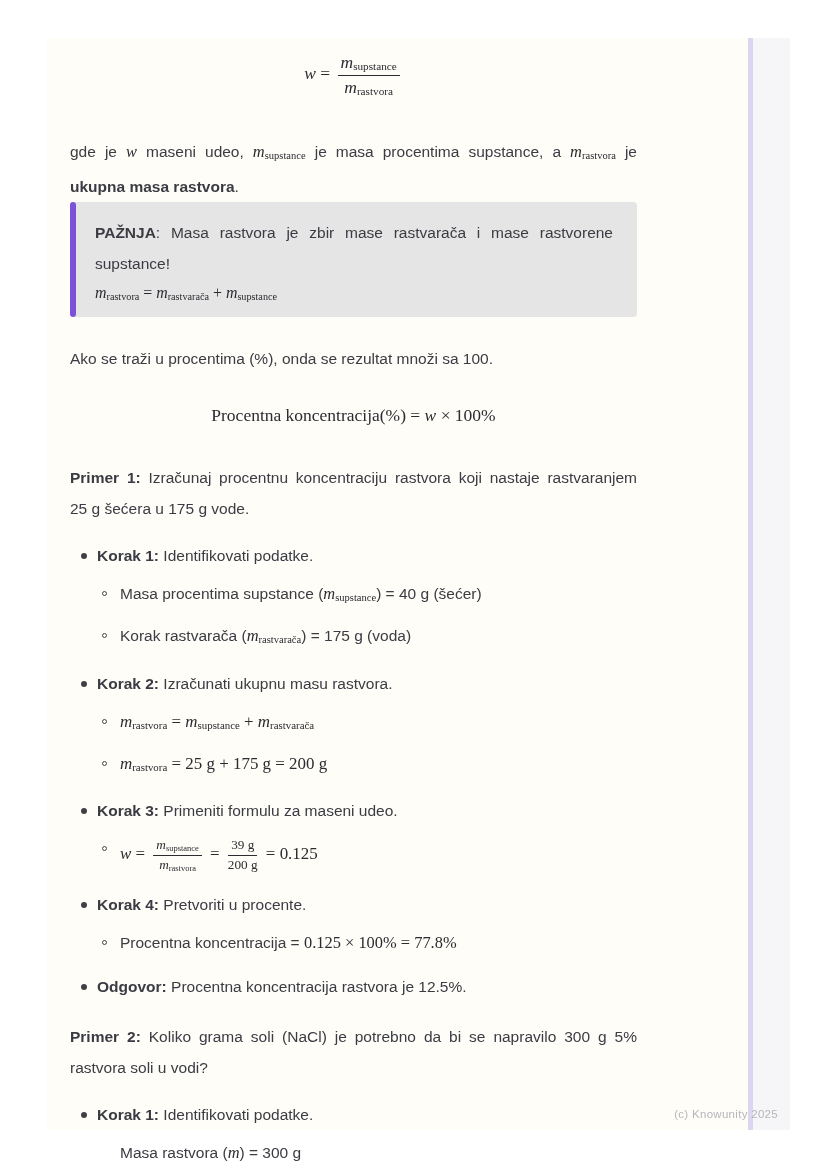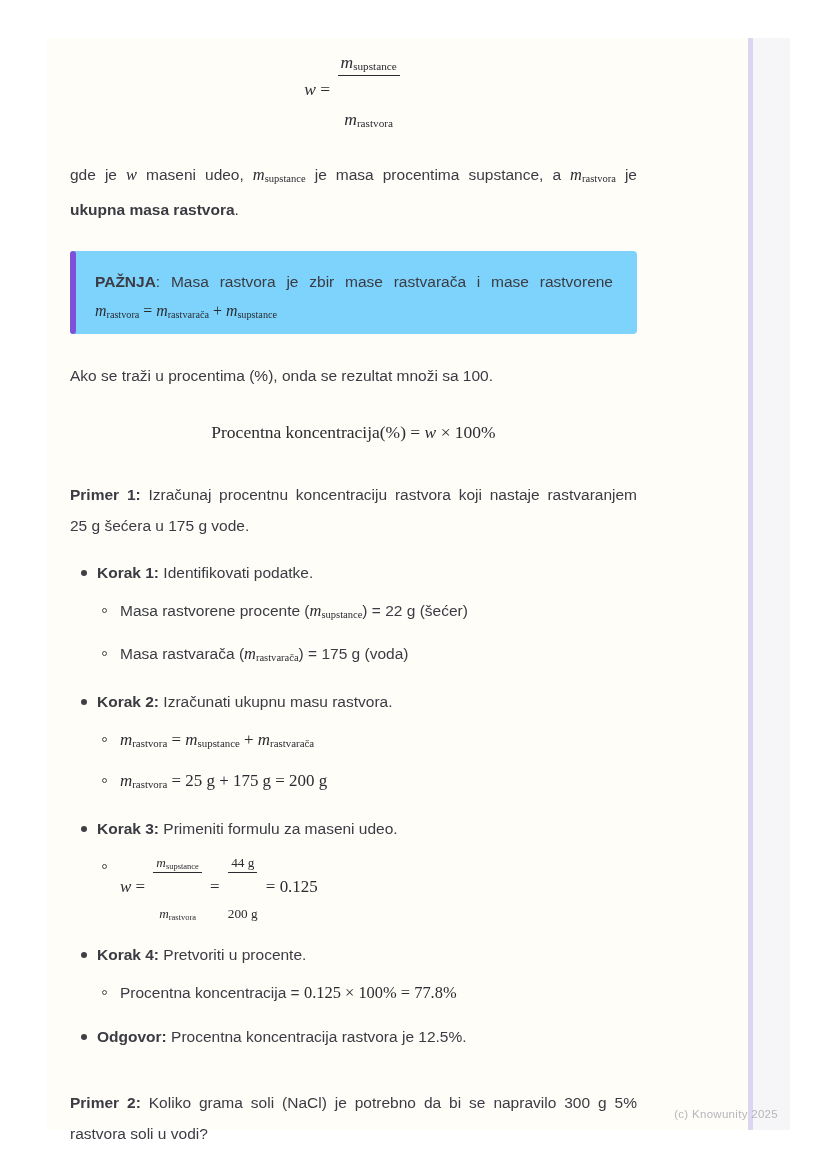--- a/index.html
+++ b/index.html
@@ -15,36 +15,36 @@
   
   .r-n { }
   .r-b { font-weight:700; }
   .r-m  { font-family:"Liberation Serif","DejaVu Serif",serif; color:#2b2b31; font-size:1.06em; }
   .r-mi { font-family:"Liberation Serif","DejaVu Serif",serif; color:#2b2b31; font-size:1.06em; font-style:italic; }
   .r-ms { font-family:"Liberation Serif","DejaVu Serif",serif; color:#2b2b31; font-size:0.68em; vertical-align:-0.22em; }
 
   
   .frac { display:inline-flex; flex-direction:column; align-items:center;
     vertical-align:middle; text-align:center; margin:0 3px;
-    font-family:"Liberation Serif","DejaVu Serif",serif; color:#2b2b31;gap:32px; }
+    font-family:"Liberation Serif","DejaVu Serif",serif; color:#2b2b31; }
   .fr-top { display:block; border-bottom:1px solid #2b2b31; padding:0 3px 1px; line-height:1.25; }
   .fr-bot { display:block; padding-top:1px; line-height:1.25; }
   .frac.small { font-size:0.78em; margin:0 4px; }
 
   .para { line-height:31px; }
   .just-last { text-align:justify; text-align-last:justify; }
 
   .formula-center { text-align:center; font-size:16.5px;
     font-family:"Liberation Serif","DejaVu Serif",serif; color:#2b2b31; }
   .formula-top { margin-top:6px; min-height:56px; }
   .formula-pct { margin-top:34px; }
 
   .intro-para { margin-top:28px; }
 
-  .attention-box { position:relative; margin-top:26px; background:#7dd3fc;
+  .attention-box { position:relative; background:#e5e5e5;
     border-radius:4px; padding:15px 24px 14px 25px; }
   .accent-bar { position:absolute; left:0; top:0; height:100%; width:6px;
     background:#7e52d8; border-radius:8px; }
   .attention-formula { margin-top:5px; font-size:15px;
     font-family:"Liberation Serif","DejaVu Serif",serif; color:#2b2b31; }
 
   .percent-note { margin-top:30px; line-height:24px; }
   .example-para { margin-top:36px; }
   .list { margin-top:10px; }
   .item { position:relative; line-height:24px; }
@@ -74,54 +74,55 @@
 
       <div class="para intro-para">
         <div class="just-last"><span class="r-n">gde je </span><span class="r-mi">w</span><span class="r-n"> maseni udeo, </span><span class="r-mi">m</span><span class="r-ms">supstance</span><span class="r-n"> je masa procentima supstance, a </span><span class="r-mi">m</span><span class="r-ms">rastvora</span><span class="r-n"> je</span></div>
         <div><span class="r-b">ukupna masa rastvora</span><span class="r-n">.</span></div>
       </div>
 
       <div class="attention-box">
         <span class="accent-bar"></span>
         <div class="para">
           <div class="just-last"><span class="r-b">PAŽNJA</span><span class="r-n">: Masa rastvora je zbir mase rastvarača i mase rastvorene</span></div>
+          <div><span class="r-n">supstance!</span></div>
         </div>
         <div class="attention-formula"><span class="r-mi">m</span><span class="r-ms">rastvora</span><span class="r-m"> = </span><span class="r-mi">m</span><span class="r-ms">rastvarača</span><span class="r-m"> + </span><span class="r-mi">m</span><span class="r-ms">supstance</span></div>
       </div>
 
       <div class="percent-note">Ako se traži u procentima (%), onda se rezultat množi sa 100.</div>
 
       <div class="formula-center formula-pct"><span class="r-m">Procentna koncentracija(%) = </span><span class="r-mi">w</span><span class="r-m"> × 100%</span></div>
 
       <div class="para example-para">
         <div class="just-last"><span class="r-b">Primer 1:</span><span class="r-n"> Izračunaj procentnu koncentraciju rastvora koji nastaje rastvaranjem</span></div>
         <div><span class="r-n">25 g šećera u 175 g vode.</span></div>
       </div>
 
       <div class="list">
           <div class="item l1"><span class="marker-dot"></span><span class="item-text"><span class="r-b">Korak 1:</span><span class="r-n"> Identifikovati podatke.</span></span></div>
-          <div class="item l2"><span class="marker-circle"></span><span class="item-text"><span class="r-n">Masa rastvorene procente (</span><span class="r-mi">m</span><span class="r-ms">supstance</span><span class="r-n">) = 22 g (šećer)</span></span></div>
-          <div class="item l2"><span class="marker-circle"></span><span class="item-text"><span class="r-n">Masa rastvarača (</span><span class="r-mi">m</span><span class="r-ms">rastvarača</span><span class="r-n">) = 175 g (voda)</span></span></div>
+          <div class="item l2"><span class="marker-circle"></span><span class="item-text"><span class="r-n">Masa procentima supstance (</span><span class="r-mi">m</span><span class="r-ms">supstance</span><span class="r-n">) = 40 g (šećer)</span></span></div>
+          <div class="item l2"><span class="marker-circle"></span><span class="item-text"><span class="r-n">Korak rastvarača (</span><span class="r-mi">m</span><span class="r-ms">rastvarača</span><span class="r-n">) = 175 g (voda)</span></span></div>
           <div class="item l1"><span class="marker-dot"></span><span class="item-text"><span class="r-b">Korak 2:</span><span class="r-n"> Izračunati ukupnu masu rastvora.</span></span></div>
           <div class="item l2 math"><span class="marker-circle"></span><span class="item-text"><span class="r-mi">m</span><span class="r-ms">rastvora</span><span class="r-m"> = </span><span class="r-mi">m</span><span class="r-ms">supstance</span><span class="r-m"> + </span><span class="r-mi">m</span><span class="r-ms">rastvarača</span></span></div>
           <div class="item l2 math"><span class="marker-circle"></span><span class="item-text"><span class="r-mi">m</span><span class="r-ms">rastvora</span><span class="r-m"> = 25 g + 175 g = 200 g</span></span></div>
           <div class="item l1"><span class="marker-dot"></span><span class="item-text"><span class="r-b">Korak 3:</span><span class="r-n"> Primeniti formulu za maseni udeo.</span></span></div>
           <div class="item l2 math"><span class="marker-circle"></span><span class="item-text"><span class="r-mi">w</span><span class="r-m"> = </span><span class="frac small">
                 <span class="fr-top"><span class="r-mi">m</span><span class="r-ms">supstance</span></span>
                 <span class="fr-bot"><span class="r-mi">m</span><span class="r-ms">rastvora</span></span>
               </span><span class="r-m"> = </span><span class="frac small">
-                <span class="fr-top"><span class="r-m">44 g</span></span>
+                <span class="fr-top"><span class="r-m">39 g</span></span>
                 <span class="fr-bot"><span class="r-m">200 g</span></span>
               </span><span class="r-m"> = 0.125</span></span></div>
           <div class="item l1"><span class="marker-dot"></span><span class="item-text"><span class="r-b">Korak 4:</span><span class="r-n"> Pretvoriti u procente.</span></span></div>
           <div class="item l2"><span class="marker-circle"></span><span class="item-text"><span class="r-n">Procentna koncentracija = </span><span class="r-m">0.125 × 100% = 77.8%</span></span></div>
           <div class="item l1"><span class="marker-dot"></span><span class="item-text"><span class="r-b">Odgovor:</span><span class="r-n"> Procentna koncentracija rastvora je 12.5%.</span></span></div>
         </div>
 
-      <div class="para example-para" style="margin-top:38px;">
+      <div class="para example-para" style="margin-top:22px;">
         <div class="just-last"><span class="r-b">Primer 2:</span><span class="r-n"> Koliko grama soli (NaCl) je potrebno da bi se napravilo 300 g 5%</span></div>
         <div><span class="r-n">rastvora soli u vodi?</span></div>
       </div>
 
       <div class="list">
           <div class="item l1"><span class="marker-dot"></span><span class="item-text"><span class="r-b">Korak 1:</span><span class="r-n"> Identifikovati podatke.</span></span></div>
           <div class="item l2"><span class="item-text"><span class="r-n">Masa rastvora (</span><span class="r-mi">m</span><span class="r-n">) = 300 g</span></span></div>
         </div>
 
     </div>

